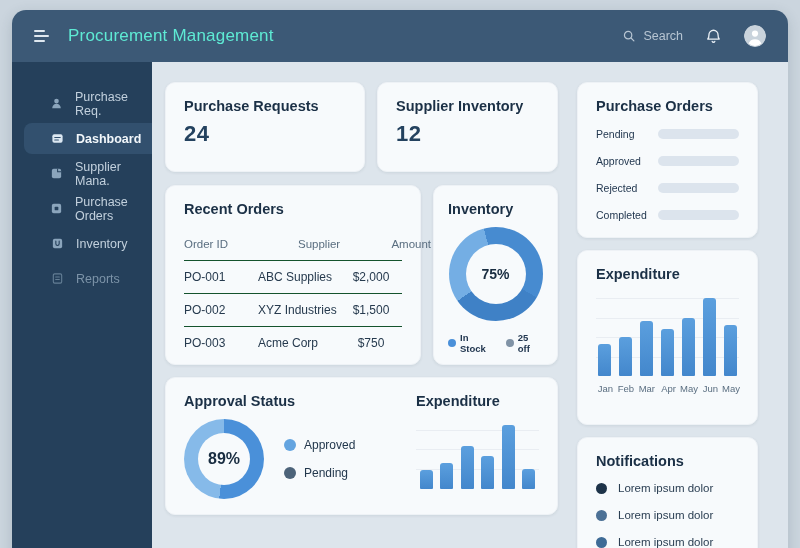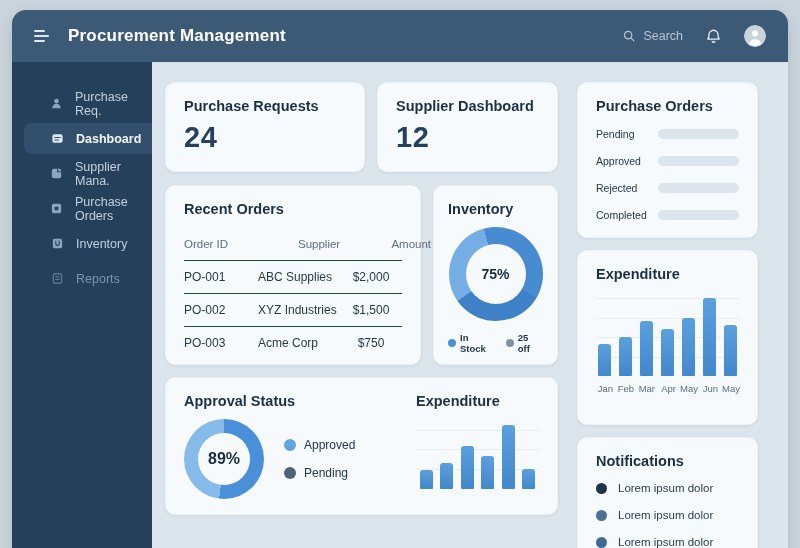--- a/index.html
+++ b/index.html
@@ -11,21 +11,21 @@
             border-radius: 14px 14px 0 0; overflow: hidden; display: flex; flex-direction: column;
             box-shadow: 0 4px 14px rgba(40,60,80,.18); }
 
   
   .header { height: 52px; background: #3c5976; display: flex; align-items: center; flex: 0 0 52px; padding: 0 22px; }
   .menu-btn { width: 16px; display: flex; flex-direction: column; gap: 3px; cursor: pointer; margin-right: 18px; }
   .menu-btn i { display: block; height: 2px; border-radius: 1px; background: #dfe8f0; }
   .menu-btn i:nth-child(1) { width: 11px; }
   .menu-btn i:nth-child(2) { width: 15px; }
   .menu-btn i:nth-child(3) { width: 11px; }
-  .app-title { color: #ffffff; font-size: 17px; font-weight: 700; letter-spacing: .2px; }
+  .app-title { color: #5eead4; font-size: 17px; font-weight: 400; letter-spacing: .2px; }
   .header-right { margin-left: auto; display: flex; align-items: center; gap: 22px; }
   .search-group { display: flex; align-items: center; gap: 7px; color: #b7c5d2; font-size: 12.5px; cursor: pointer; }
   .bell { color: #e9eff5; display: flex; cursor: pointer; }
   .avatar { width: 22px; height: 22px; border-radius: 50%; overflow: hidden; cursor: pointer; display: flex; }
 
   
   .body { flex: 1; display: flex; min-height: 0; }
   .sidebar { flex: 0 0 140px; background: #25405b; padding-top: 26px; }
   .side-item { height: 31px; display: flex; align-items: center; gap: 12px; padding-left: 26px;
                margin: 0 0 4px 12px; color: #c2d0dd; font-size: 12.5px; cursor: pointer; border-radius: 8px 0 0 8px; }
@@ -37,21 +37,21 @@
 
   .content { flex: 1; background: #dde5ec; position: relative; }
 
   
   .card { position: absolute; background: #f7fafc; border: 1px solid #eef2f6; border-radius: 10px;
           box-shadow: 0 1px 3px rgba(30,50,70,.09); padding: 15px 18px; }
   .card-title { font-size: 14.5px; font-weight: 700; color: #1b3046; }
 
   #card-purchase-requests { left: 13px; top: 20px; width: 200px; height: 90px; }
   #card-supplier-management { left: 225px; top: 20px; width: 181px; height: 90px; }
-  .stat-value { margin-top: 7px; font-size: 29px; font-weight: 700; color: #24425f; letter-spacing: .5px; }
+  .stat-value { margin-top: 7px; font-size: 22px; font-weight: 700; color: #24425f; letter-spacing: .5px; }
 
   
   #card-purchase-orders { left: 425px; top: 20px; width: 181px; height: 156px; }
   .po-rows { margin-top: 14px; display: flex; flex-direction: column; gap: 15px; }
   .po-row { display: flex; align-items: center; gap: 8px; }
   .po-label { flex: 0 0 54px; font-size: 10.5px; color: #233850; }
   .po-track { flex: 1; height: 10px; background: #dce4ed; border-radius: 5px; overflow: hidden; }
   .po-fill { height: 100%; border-radius: 5px; background: linear-gradient(180deg,#5b9fde,#4387cc); }
 
   
@@ -201,21 +201,21 @@
         </div>
       </div>
 
       <div class="content">
 
         <div class="card" id="card-purchase-requests">
           <div class="card-title">Purchase Requests</div>
           <div class="stat-value">24</div>
         </div>
         <div class="card" id="card-supplier-management">
-          <div class="card-title">Supplier Dashboard</div>
+          <div class="card-title">Supplier Inventory</div>
           <div class="stat-value">12</div>
         </div>
 
         <div class="card" id="card-purchase-orders">
           <div class="card-title">Purchase Orders</div>
           <div class="po-rows">
             <div class="po-row">
               <span class="po-label">Pending</span>
               <span class="po-track"><span class="po-fill" style="width: 67%;"></span></span>
             </div>

